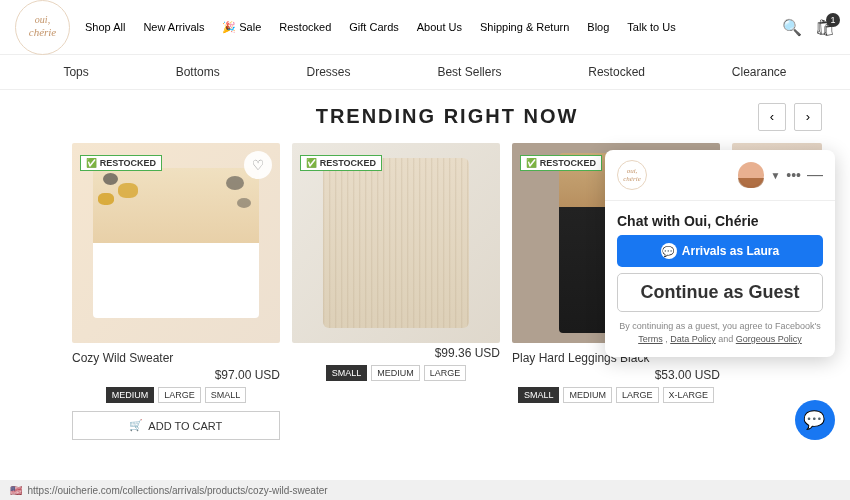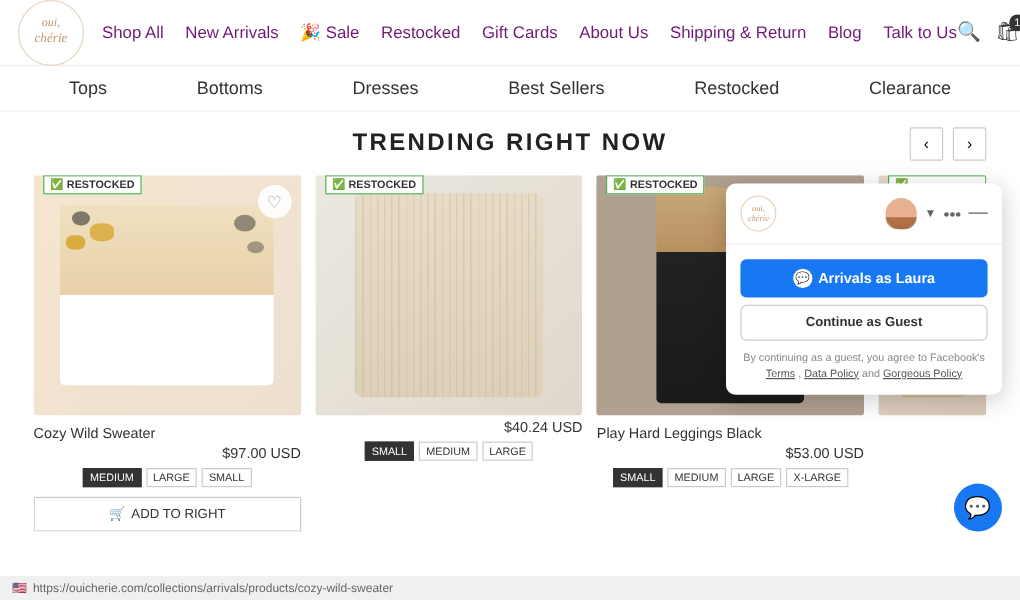--- a/index.html
+++ b/index.html
@@ -1,41 +1,41 @@
 <!DOCTYPE html>
 <html><head>
   <meta charset="utf-8">
   <style>
     * { margin: 0; padding: 0; box-sizing: border-box; }
     body { font-family: Arial, sans-serif; width: 850px; height: 500px; overflow: hidden; background: #fff; }
     .logo { width: 55px; height: 55px; border-radius: 50%; border: 1px solid #e8d5c0; display: flex; flex-direction: column; align-items: center; justify-content: center; font-family: serif; font-size: 9px; color: #c4956a; line-height: 1.2; margin-right: 15px; flex-shrink: 0; }
     .logo-top { font-style: italic; font-size: 10px; }
     .logo-bottom { font-style: italic; font-size: 11px; }
     .nav { display: flex; gap: 18px; align-items: center; flex: 1; }
-    .nav-item { font-size: 14px; color: #701a75; text-decoration: none; white-space: nowrap; cursor: pointer; }
+    .nav-item { font-size: 11px; color: #000000; text-decoration: none; white-space: nowrap; cursor: pointer; }
     .header-icons { display: flex; gap: 12px; align-items: center; }
     .icon-btn { background: none; border: none; cursor: pointer; font-size: 16px; color: #333; position: relative; }
     .cart-badge { position: absolute; top: -5px; right: -5px; background: #333; color: #fff; border-radius: 50%; width: 14px; height: 14px; font-size: 9px; display: flex; align-items: center; justify-content: center; }
 
     
     .cat-nav { display: flex; justify-content: space-around; padding: 10px 20px; border-bottom: 1px solid #eee; background: #fff; }
-    .cat-item { font-size: 15px; color: #333; cursor: pointer; }
-
-    
-    .main { padding: 15px 28px; position: relative; }
+    .cat-item { font-size: 12px; color: #333; cursor: pointer; }
+
+    
+    .main { padding: 15px 28px; position: relative; margin-left: 44px; }
     .section-header { display: flex; justify-content: center; align-items: center; margin-bottom: 15px; position: relative; }
     .section-title { font-size: 20px; font-weight: bold; letter-spacing: 2px; color: #222; text-align: center; }
     .nav-arrows { position: absolute; right: 0; display: flex; gap: 8px; }
     .arrow-btn { width: 28px; height: 28px; border: 1px solid #ccc; background: #fff; cursor: pointer; display: flex; align-items: center; justify-content: center; font-size: 13px; border-radius: 2px; }
 
     
     .products { display: flex; gap: 12px; overflow: hidden; }
     .product-card { flex: 1; min-width: 0; cursor: pointer; }
     .product-img { width: 100%; height: 200px; background: #f0ece8; position: relative; overflow: hidden; border-radius: 2px; display: flex; align-items: center; justify-content: center; }
-    .restock-badge { position: absolute; top: 0; left: 8px; background: #fff; border: 1px solid #4caf50; color: #333; font-size: 9px; padding: 2px 5px; display: flex; align-items: center; gap: 3px; font-weight: bold; z-index: 2; }
+    .restock-badge { position: absolute; top: 12px; left: 8px; background: #fff; border: 1px solid #4caf50; color: #333; font-size: 9px; padding: 2px 5px; display: flex; align-items: center; gap: 3px; font-weight: bold; z-index: 2; }
     .wishlist-btn { position: absolute; top: 8px; right: 8px; background: rgba(255,255,255,0.9); border: none; border-radius: 50%; width: 28px; height: 28px; cursor: pointer; display: flex; align-items: center; justify-content: center; font-size: 14px; color: #999; z-index: 2; }
     .product-name { font-size: 12px; color: #333; margin-top: 8px; text-align: left; }
     .product-price { font-size: 12px; color: #333; text-align: right; margin-top: 3px; }
     .size-options { display: flex; gap: 4px; margin-top: 5px; justify-content: center; flex-wrap: wrap; }
     .size-btn { font-size: 9px; border: 1px solid #ccc; background: #fff; padding: 2px 5px; cursor: pointer; color: #333; }
     .size-btn.selected { background: #333; color: #fff; border-color: #333; }
     .add-to-cart-btn { width: 100%; margin-top: 8px; padding: 7px; background: #fff; border: 1px solid #ccc; font-size: 11px; cursor: pointer; display: flex; align-items: center; justify-content: center; gap: 5px; color: #333; }
 
     
     .product-img-1 { background: linear-gradient(135deg, #f5e6d0 0%, #ede0d0 100%); }
@@ -124,33 +124,33 @@
       </div>
       <p class="product-name">Cozy Wild Sweater</p>
       <p class="product-price">$97.00 USD</p>
       <div class="size-options">
         <button class="size-btn selected">MEDIUM</button>
         <button class="size-btn">LARGE</button>
         <button class="size-btn">SMALL</button>
       </div>
       <button class="add-to-cart-btn">
         <span>🛒</span>
-        <span>ADD TO RIGHT</span>
+        <span>ADD TO CART</span>
       </button>
     </div>
 
     <div class="product-card">
       <div class="product-img product-img-2">
         <span class="restock-badge">✅ RESTOCKED</span>
 
         <div style="width:70%;height:85%;background:linear-gradient(180deg,#e8dcc8 0%,#ddd0b8 100%);border-radius:6px;position:relative;display:flex;align-items:center;justify-content:center;">
           <div style="width:100%;height:100%;background:repeating-linear-gradient(90deg,rgba(180,160,130,0.3) 0px,transparent 2px,transparent 6px);border-radius:6px;"></div>
         </div>
       </div>
-      <p class="product-price">$40.24 USD</p>
+      <p class="product-price">$99.36 USD</p>
       <div class="size-options">
         <button class="size-btn selected">SMALL</button>
         <button class="size-btn">MEDIUM</button>
         <button class="size-btn">LARGE</button>
       </div>
     </div>
 
     <div class="product-card">
       <div class="product-img" style="background:#b0a090;">
         <span class="restock-badge">✅ RESTOCKED</span>
@@ -183,25 +183,26 @@
       <div style="display:flex;align-items:center;gap:6px;margin-left:auto;">
         <div style="width:26px;height:26px;border-radius:50%;background:radial-gradient(circle at 50% 40%, #e8b090 60%, #c4856a 100%);position:relative;">
           <div style="position:absolute;bottom:0;left:0;right:0;height:40%;background:#8B4513;border-radius:0 0 13px 13px;opacity:0.6;"></div>
         </div>
         <span style="font-size:10px;color:#666;">▼</span>
         <button style="background:none;border:none;cursor:pointer;font-size:14px;color:#666;">•••</button>
         <button style="background:none;border:none;cursor:pointer;font-size:16px;color:#666;line-height:1;">—</button>
       </div>
     </div>
     <div style="padding:12px;">
+      <h3 style="font-size:14px;font-weight:bold;color:#222;margin-bottom:6px;">Chat with Oui, Chérie</h3>
       <button style="width:100%;padding:8px;background:#1877f2;color:#fff;border:none;border-radius:5px;font-size:12px;cursor:pointer;display:flex;align-items:center;justify-content:center;gap:5px;margin-bottom:6px;font-weight:bold;">
         <span style="width:16px;height:16px;background:#fff;border-radius:50%;display:inline-flex;align-items:center;justify-content:center;color:#1877f2;font-size:10px;">💬</span>
         <span>Arrivals as Laura</span>
       </button>
-      <button style="width:100%;padding:8px;background:#fff;color:#333;border:1px solid #ccc;border-radius:5px;font-size:11px;cursor:pointer;font-weight:bold;">Continue as Guest</button>
+      <button style="width:100%;padding:8px;background:#fff;color:#333;border:1px solid #ccc;border-radius:5px;font-size:18px;cursor:pointer;font-weight:bold;">Continue as Guest</button>
       <p style="font-size:9px;color:#888;margin-top:8px;text-align:center;line-height:1.4;">
         <span>By continuing as a guest, you agree to Facebook's </span>
         <a style="color:#555;text-decoration:underline;text-align:center;">Terms</a>
         <span>, </span>
         <a style="color:#555;text-decoration:underline;">Data Policy</a>
         <span> and </span>
         <a style="color:#555;text-decoration:underline;">Gorgeous Policy</a>
       </p>
     </div>
   </div>

